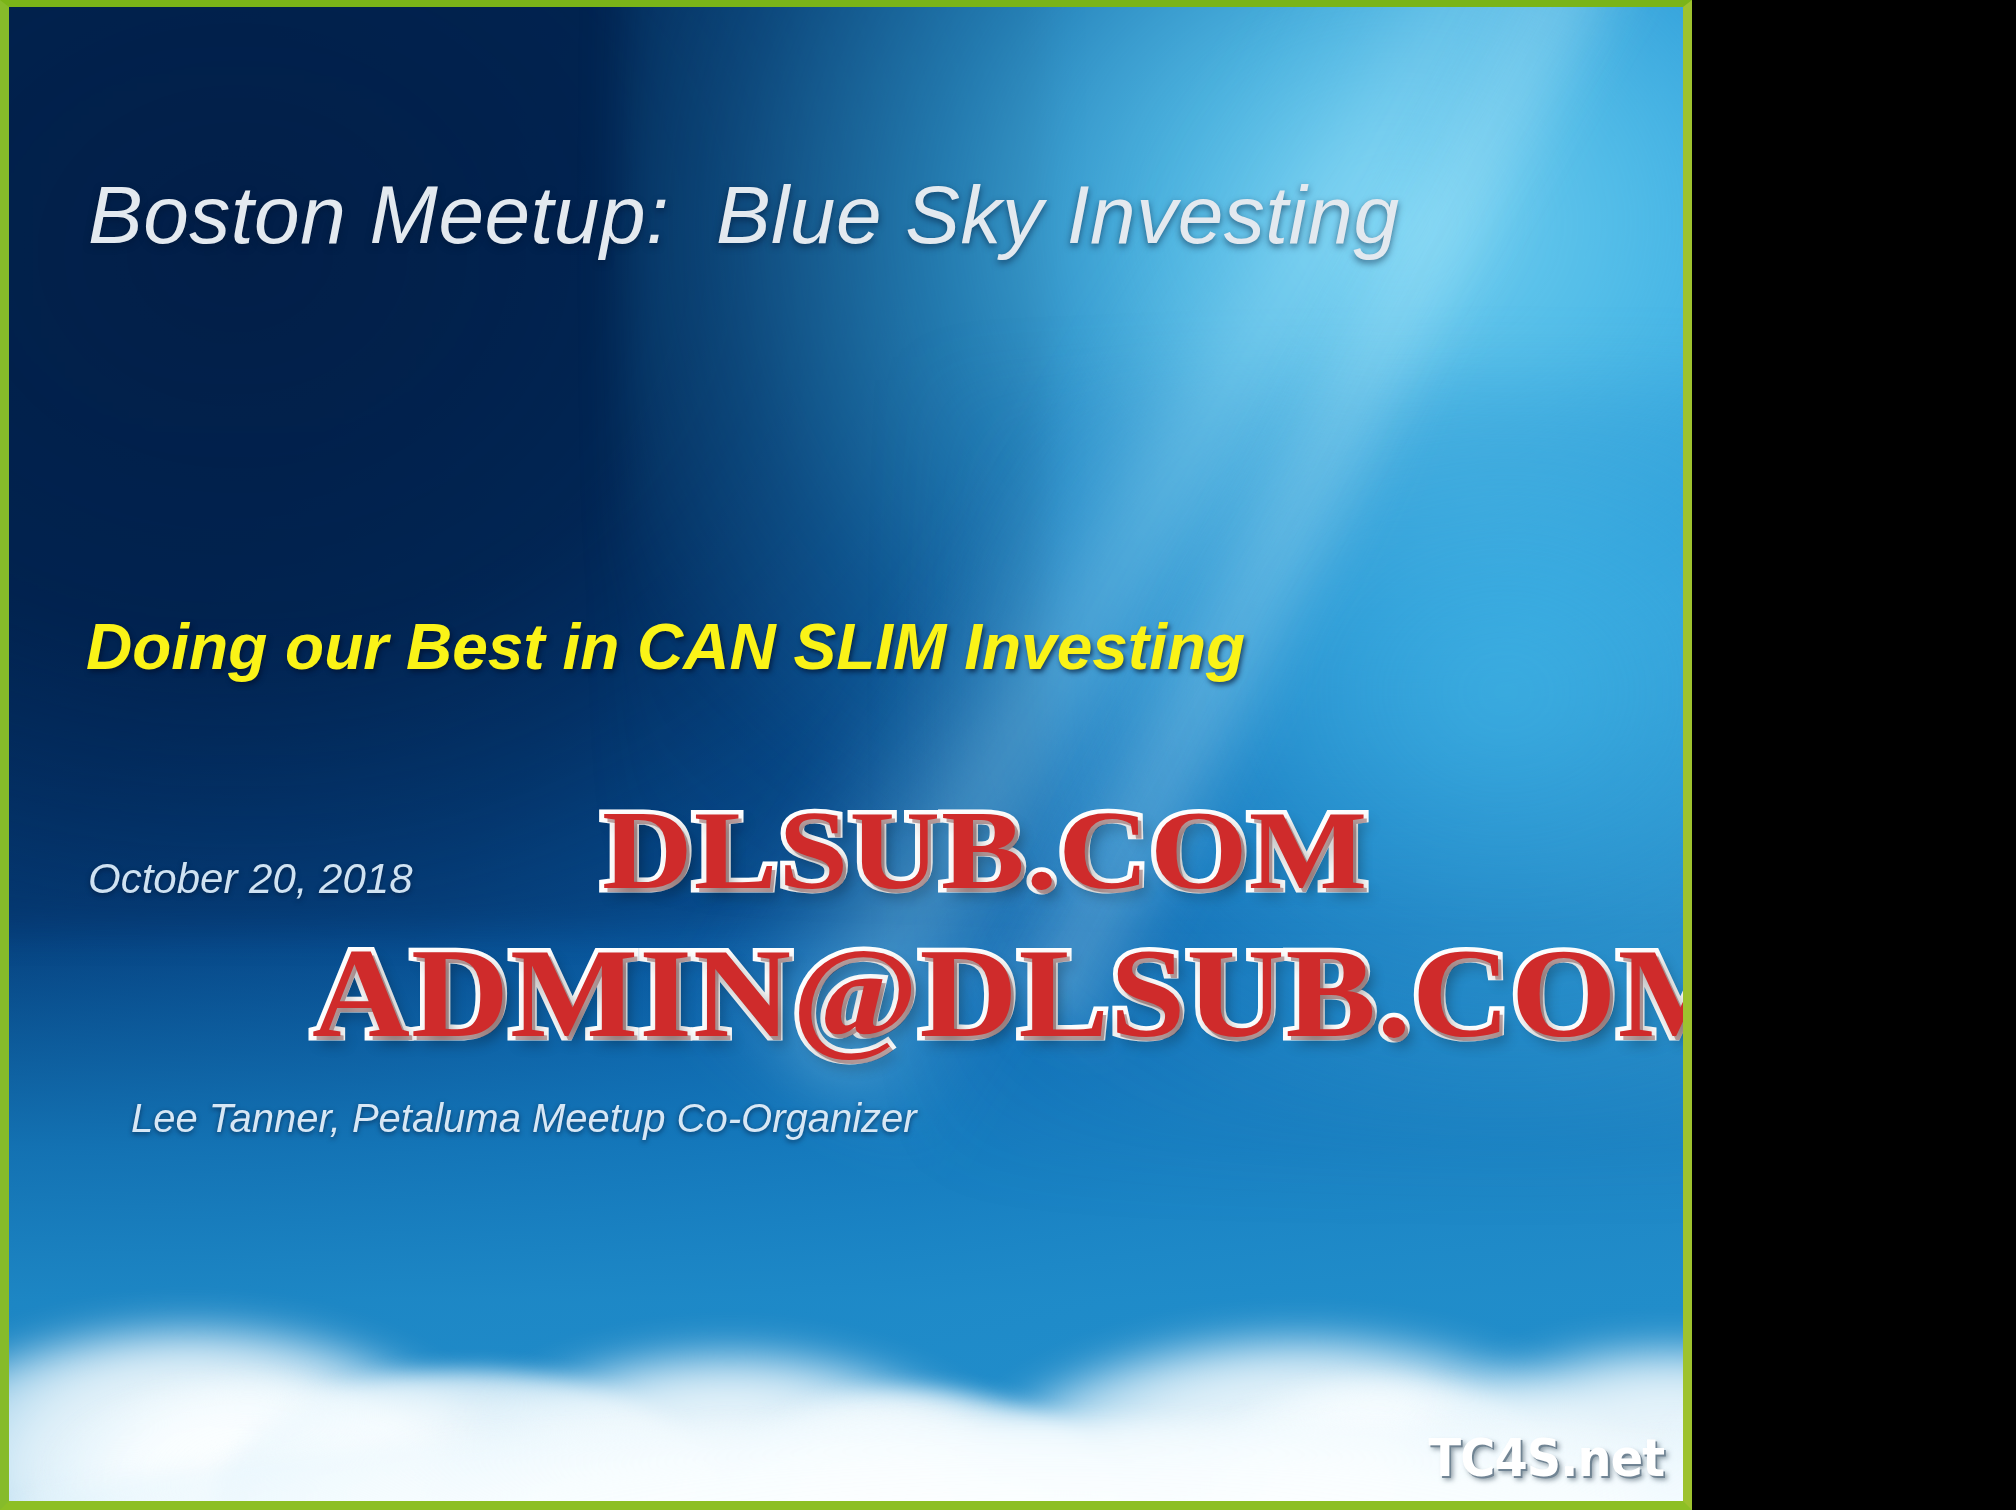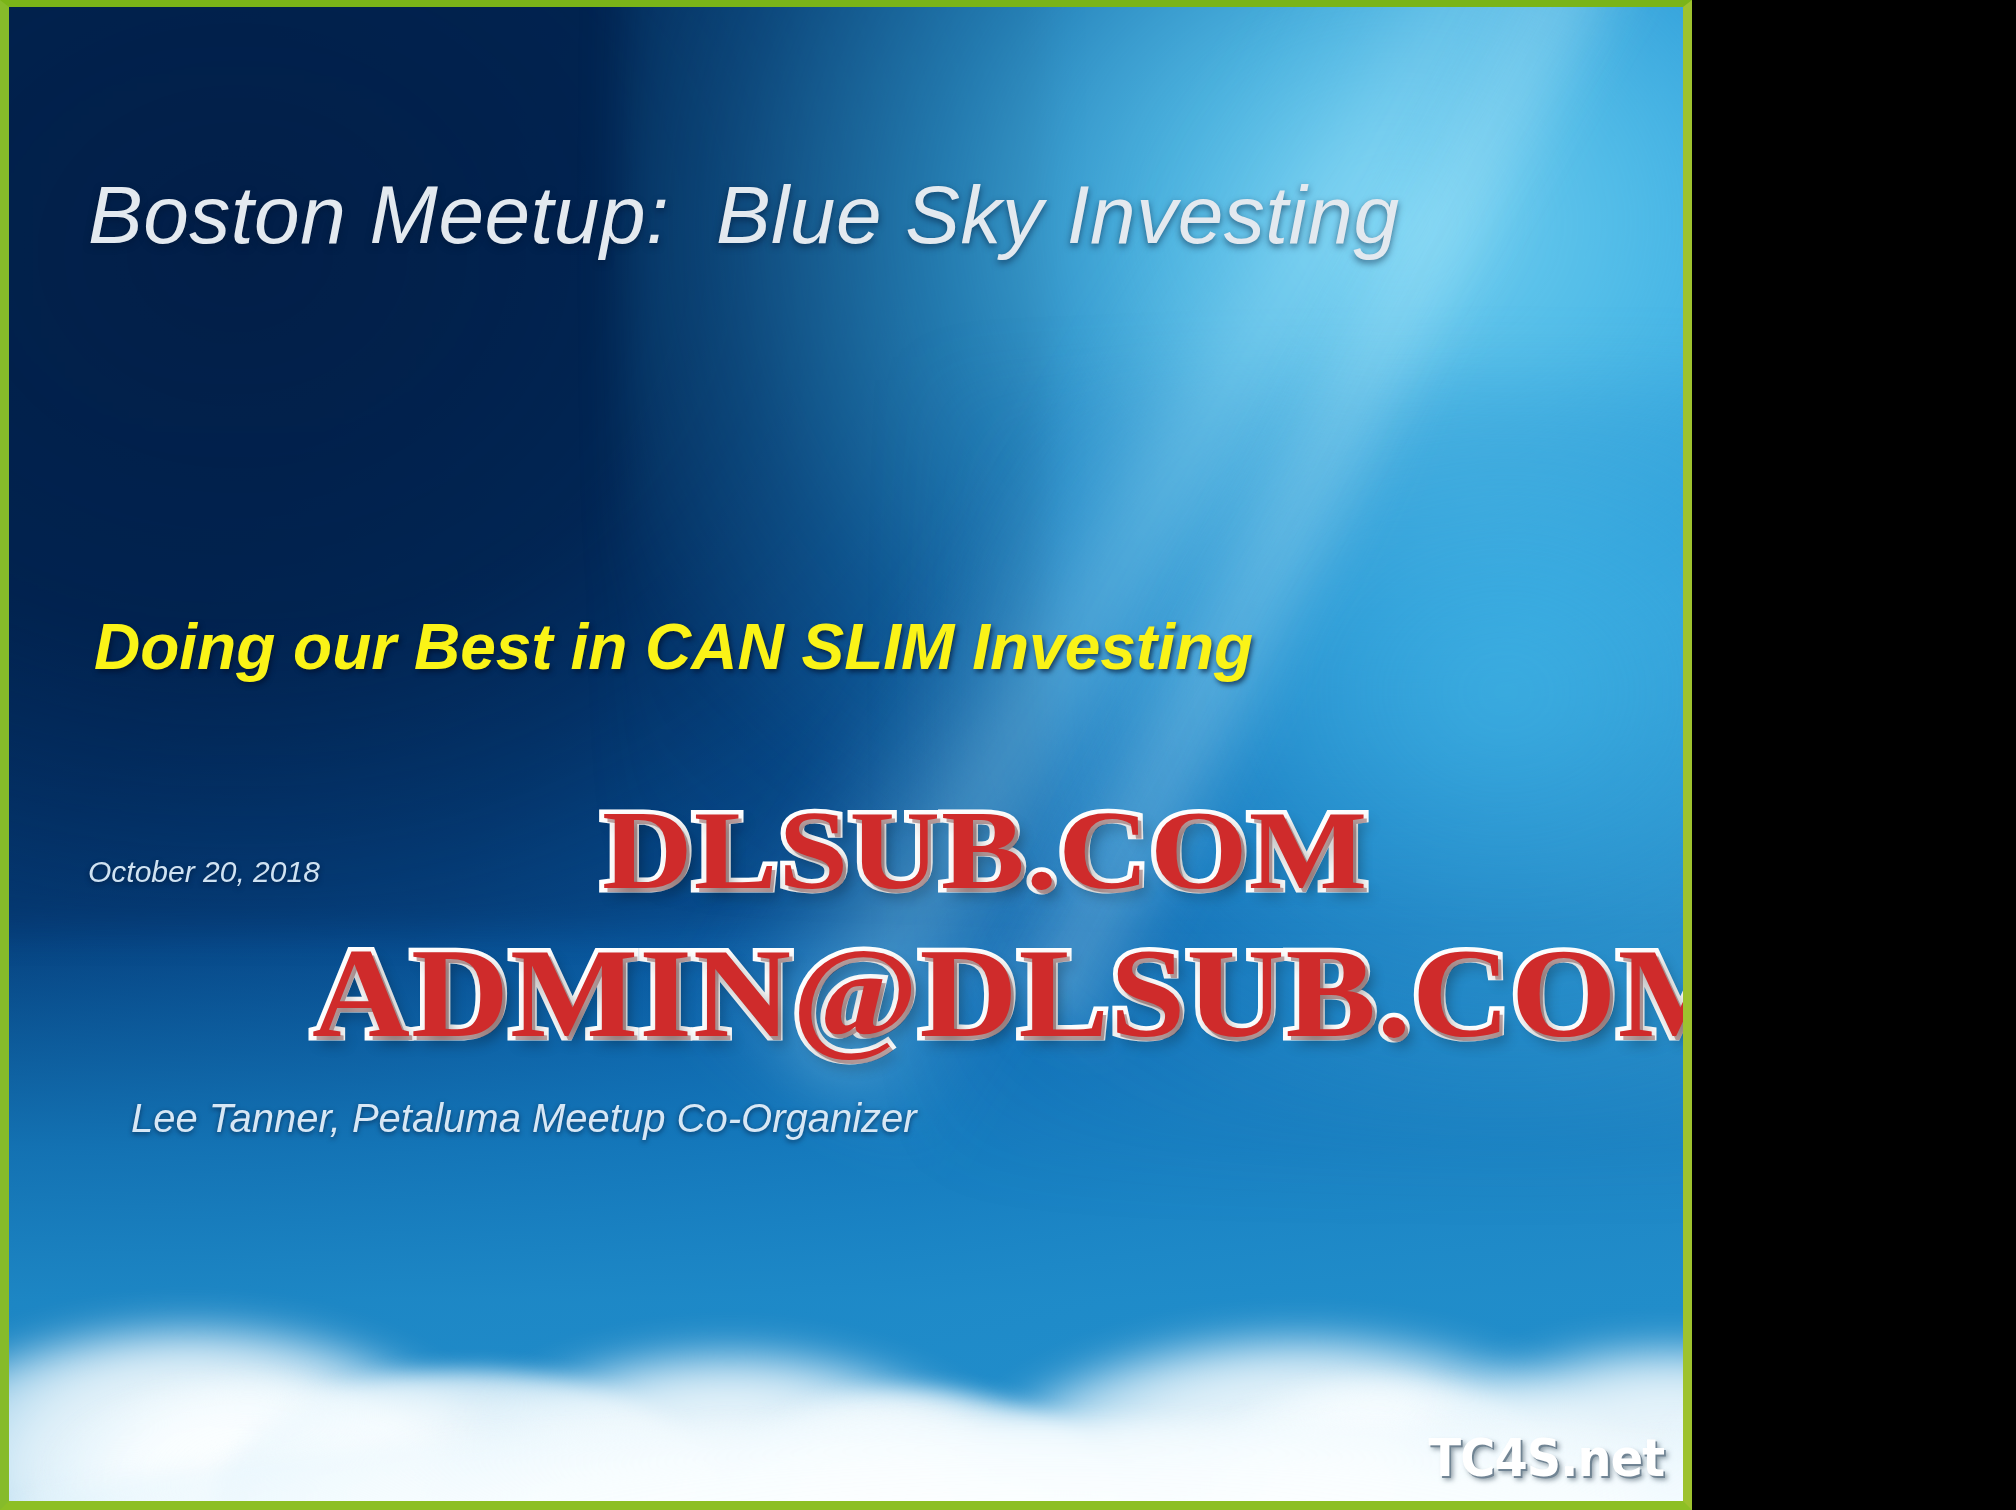--- a/index.html
+++ b/index.html
@@ -156,35 +156,35 @@
     font-style: italic;
     font-weight: 300;
     letter-spacing: 0.5px;
     color: #e3e9ef;
     white-space: pre;
     text-shadow: 0 3px 7px rgba(0,20,50,0.55);
     z-index: 30;
   }
   .subtitle {
     position: absolute;
-    left: 94px;
+    left: 86px;
     top: 610px;
     font-size: 64px;
     font-style: italic;
     font-weight: bold;
     color: #faf317;
     white-space: pre;
     text-shadow: 2px 3px 5px rgba(0,15,45,0.65);
     z-index: 30;
   }
   .date {
     position: absolute;
     left: 88px;
     top: 855px;
-    font-size: 30px;
+    font-size: 42px;
     font-style: italic;
     font-weight: 400;
     color: #cfe2f2;
     text-shadow: 0 2px 5px rgba(0,20,50,0.6);
     z-index: 30;
   }
   .presenter {
     position: absolute;
     left: 88px;
     top: 1096px;

